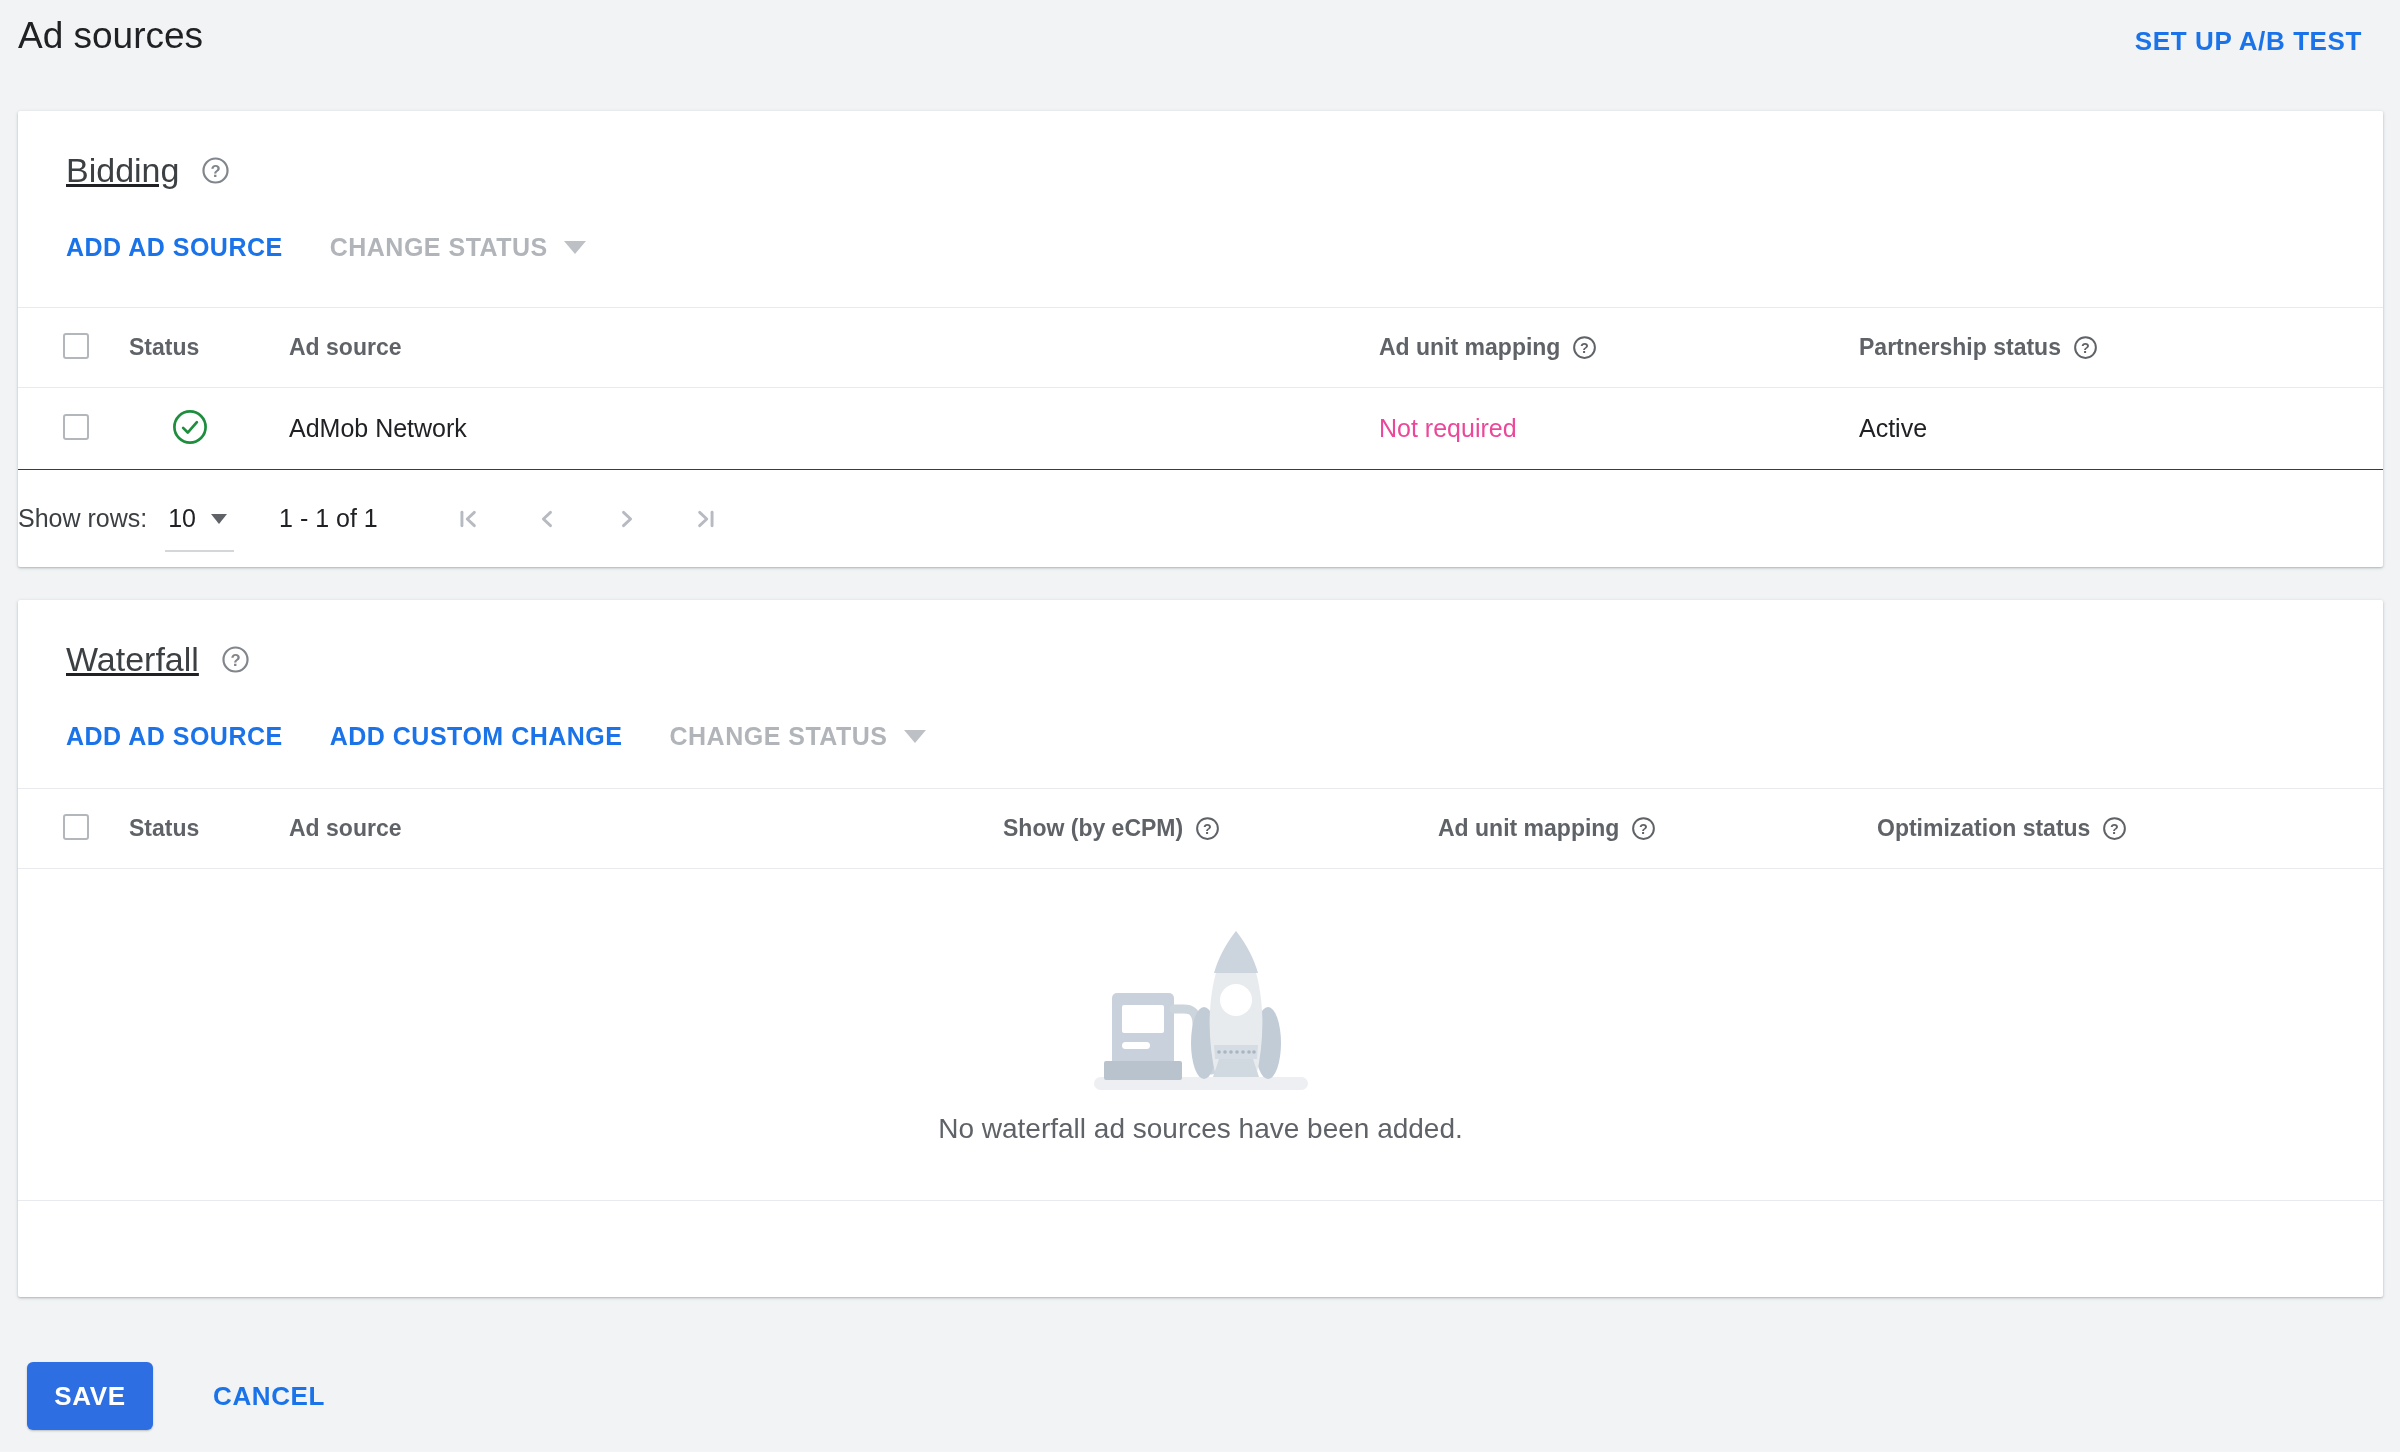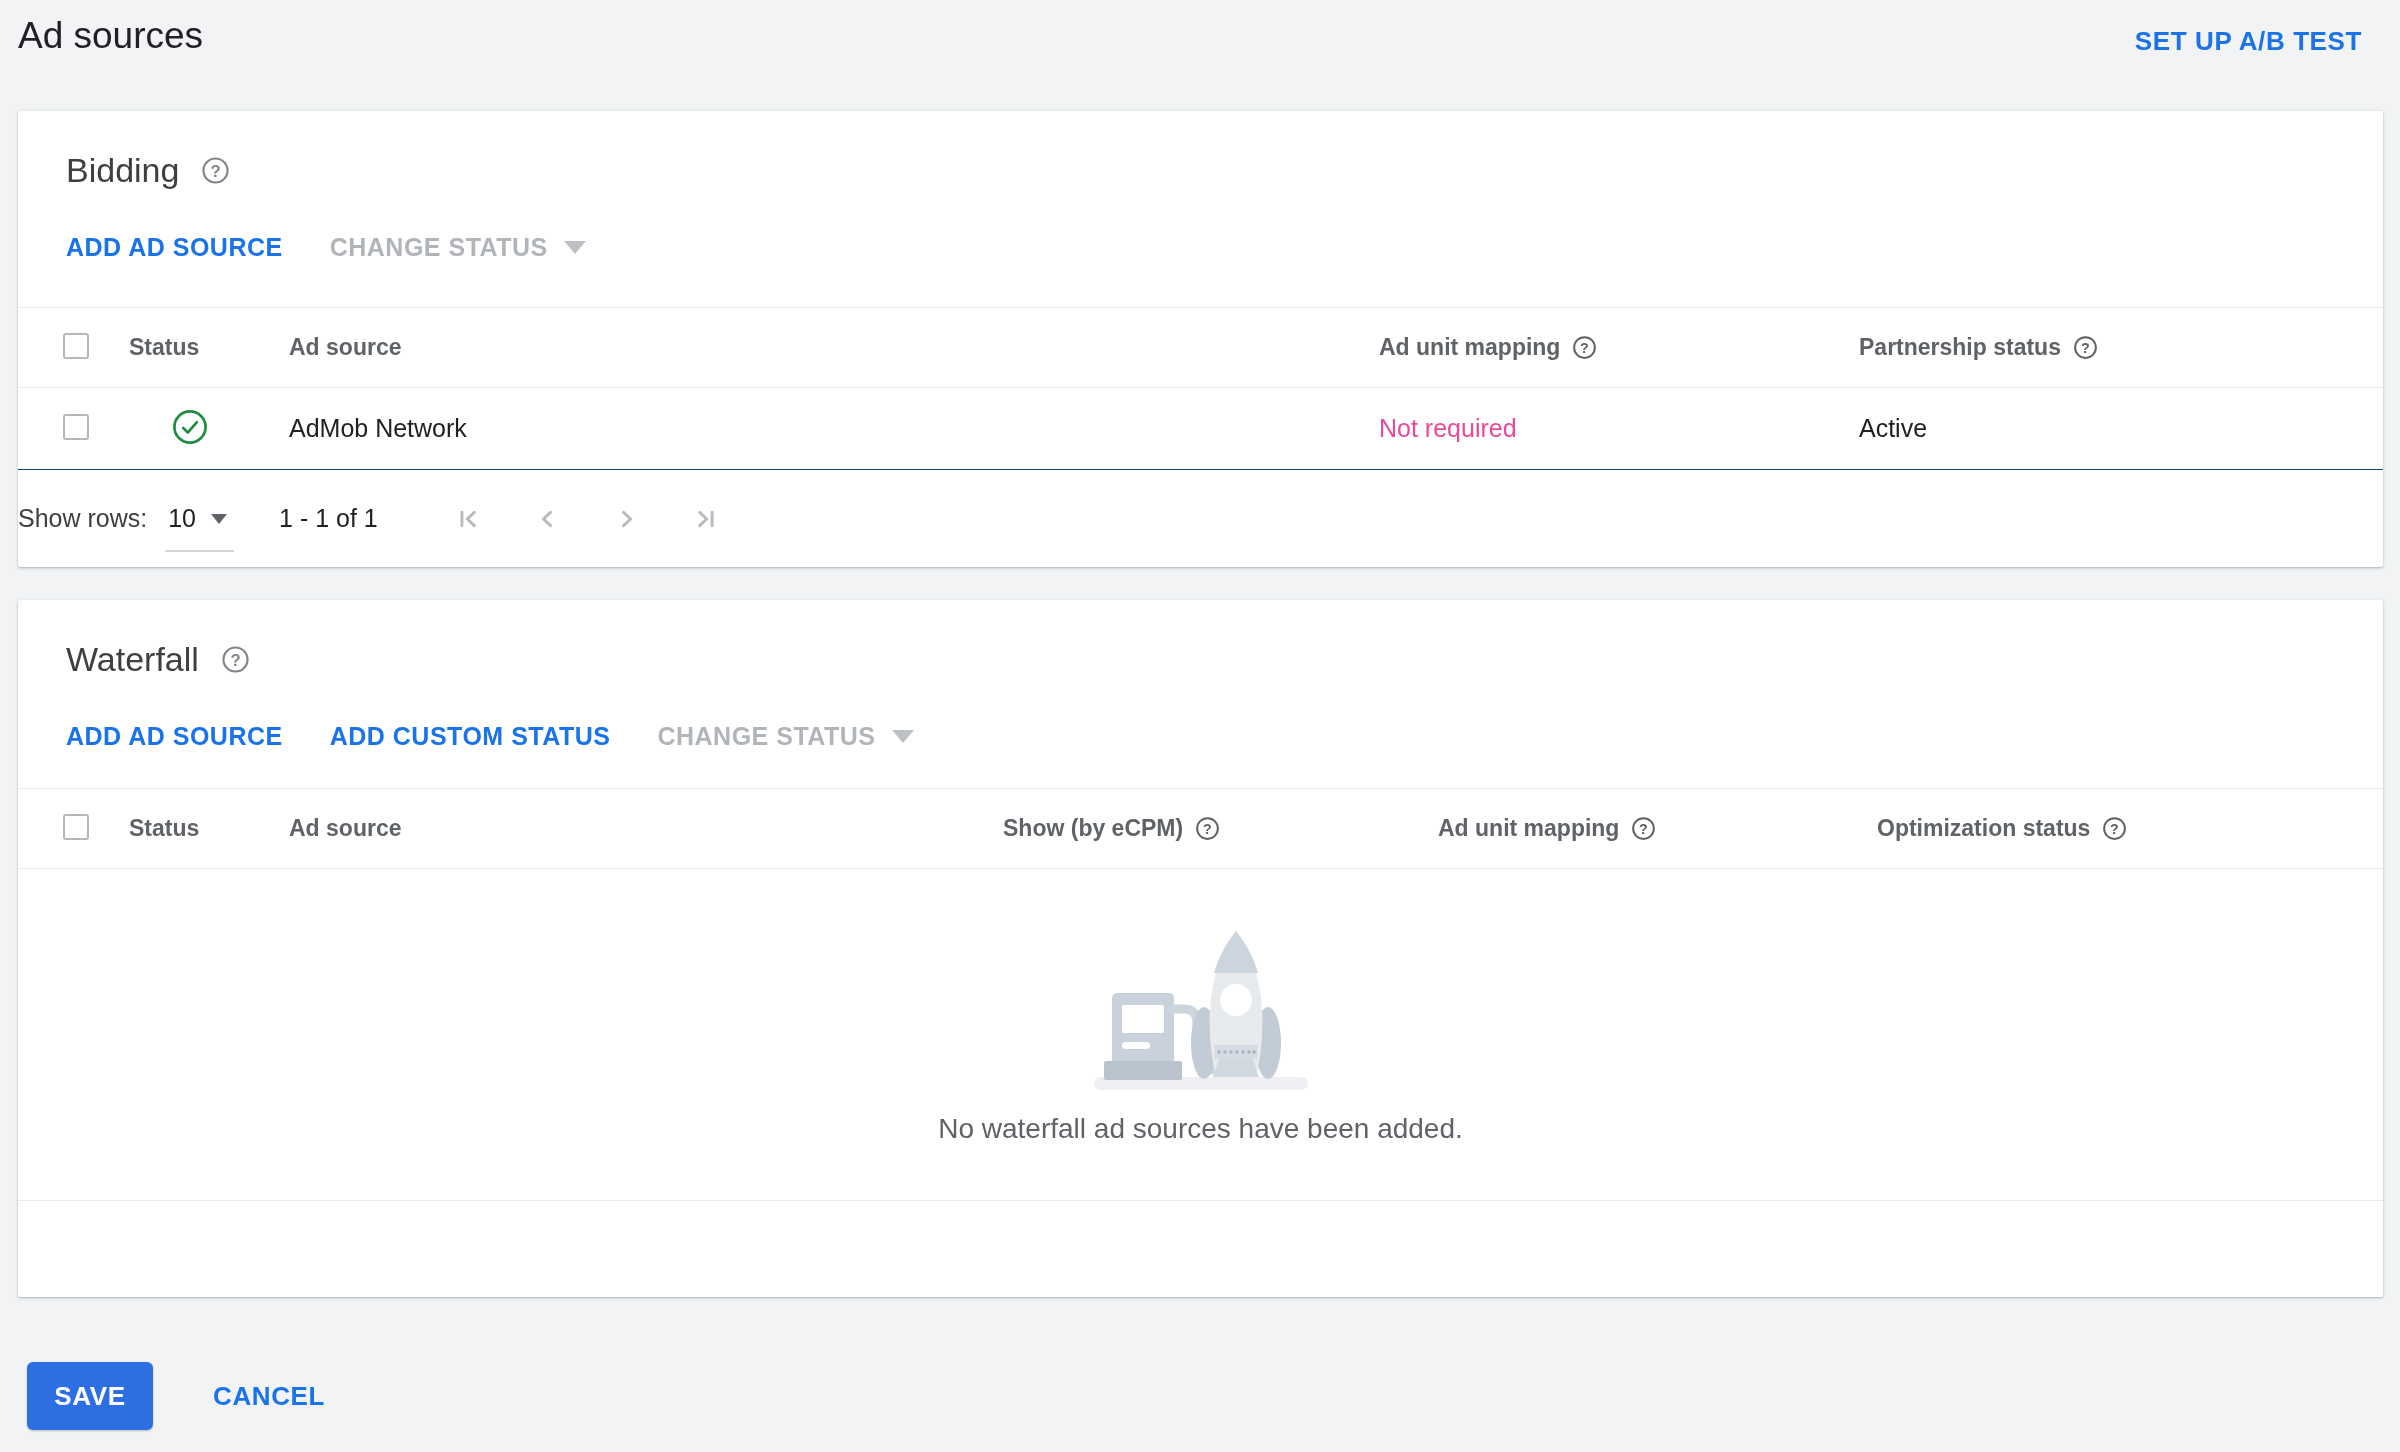--- a/index.html
+++ b/index.html
@@ -27,21 +27,21 @@
   
   .card {
     margin-left:18px; width:2365px;
     background:#fff; border-radius:2px;
     box-shadow:0 1px 2px rgba(60,64,67,.28), 0 1px 4px rgba(60,64,67,.12);
   }
   .card-bidding { margin-top:14px; }
   .card-waterfall { margin-top:33px; }
 
   .card-pad { padding:34px 48px 0 48px; }
-  .section-title-row { display:flex; align-items:center; gap:22px; height:50px; }
+  .section-title-row { display:flex; align-items:center; gap:22px; height:50px;text-decoration:underline; }
   .section-title { font-size:34px; font-weight:400; color:#3c4043; }
 
   .actions-row { display:flex; align-items:center; gap:47px; height:45px; margin-top:30px; }
   .mb37 { margin-bottom:37px; }
   .mb29 { margin-bottom:29px; }
 
   .text-btn {
     font-size:25px; font-weight:700; letter-spacing:0.5px;
     color:#1a73e8; cursor:pointer; text-decoration:none;
     display:inline-flex; align-items:center; gap:16px;
@@ -216,21 +216,21 @@
       <h2 class="section-title">Waterfall</h2>
       <span class="help-icon">
         <svg width="29" height="29" viewBox="0 0 20 20">
             <circle cx="10" cy="10" r="8.3" fill="none" stroke="#80868b" stroke-width="1.5"></circle>
             <text x="10" y="14.2" text-anchor="middle" font-size="11.5" font-weight="bold" fill="#80868b">?</text>
           </svg>
       </span>
     </div>
     <div class="actions-row mb29">
       <a class="text-btn">ADD AD SOURCE</a>
-      <a class="text-btn">ADD CUSTOM STATUS</a>
+      <a class="text-btn">ADD CUSTOM CHANGE</a>
       <span class="text-btn disabled">
         <span>CHANGE STATUS</span>
         <span class="caret"></span>
       </span>
     </div>
   </div>
 
   <div class="thead grid-waterfall">
     <div class="cb-cell"><span class="checkbox"></span></div>
     <div class="th">Status</div>

